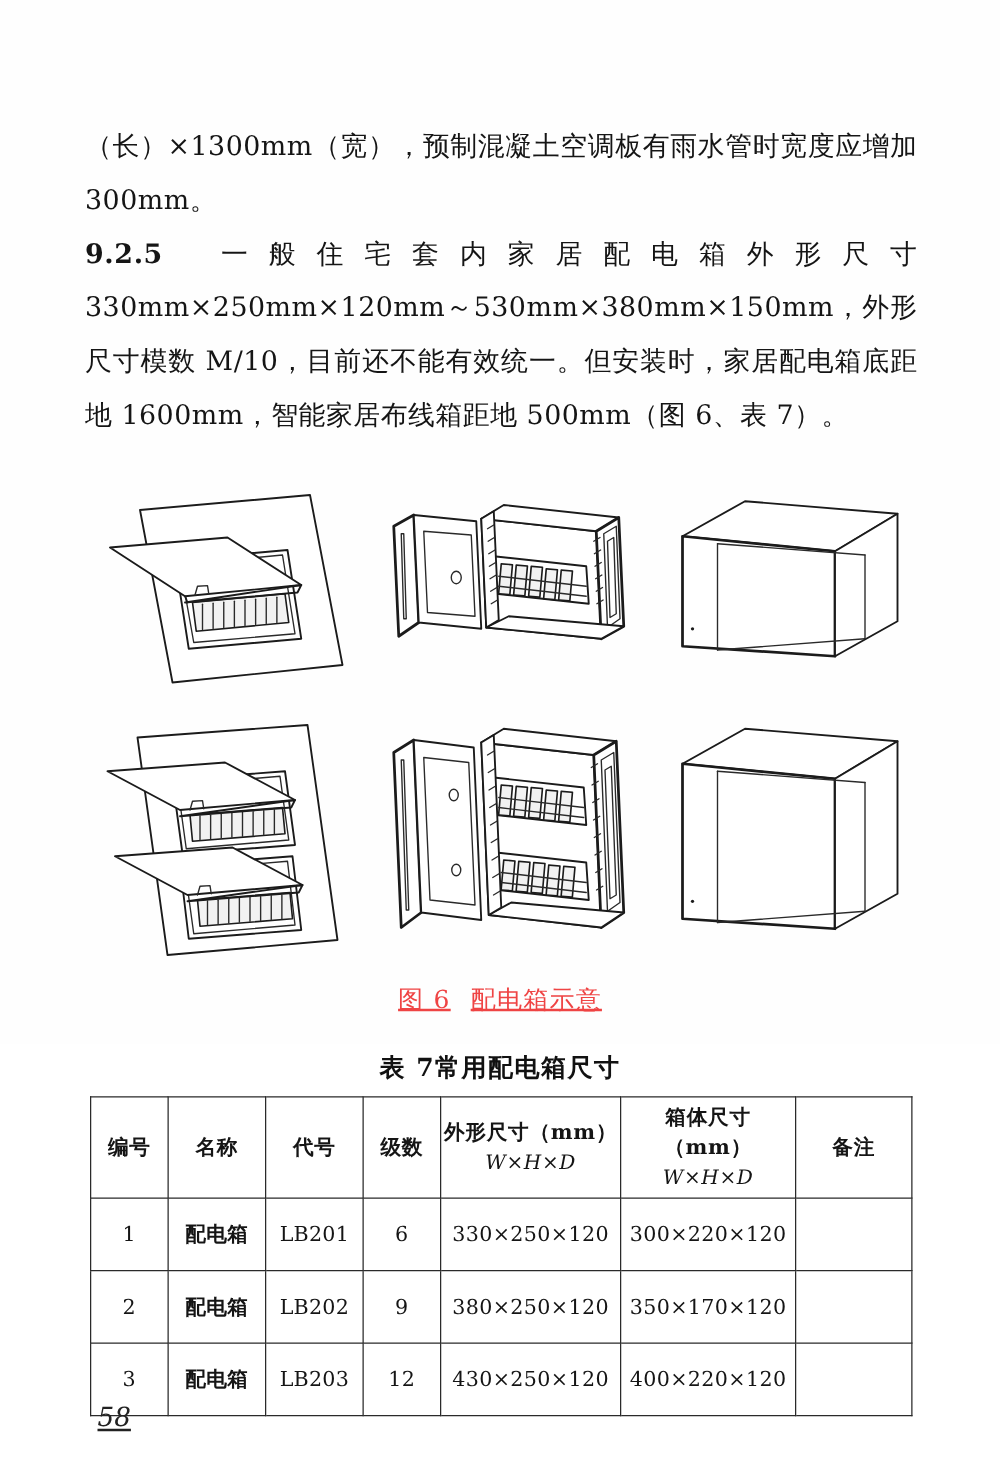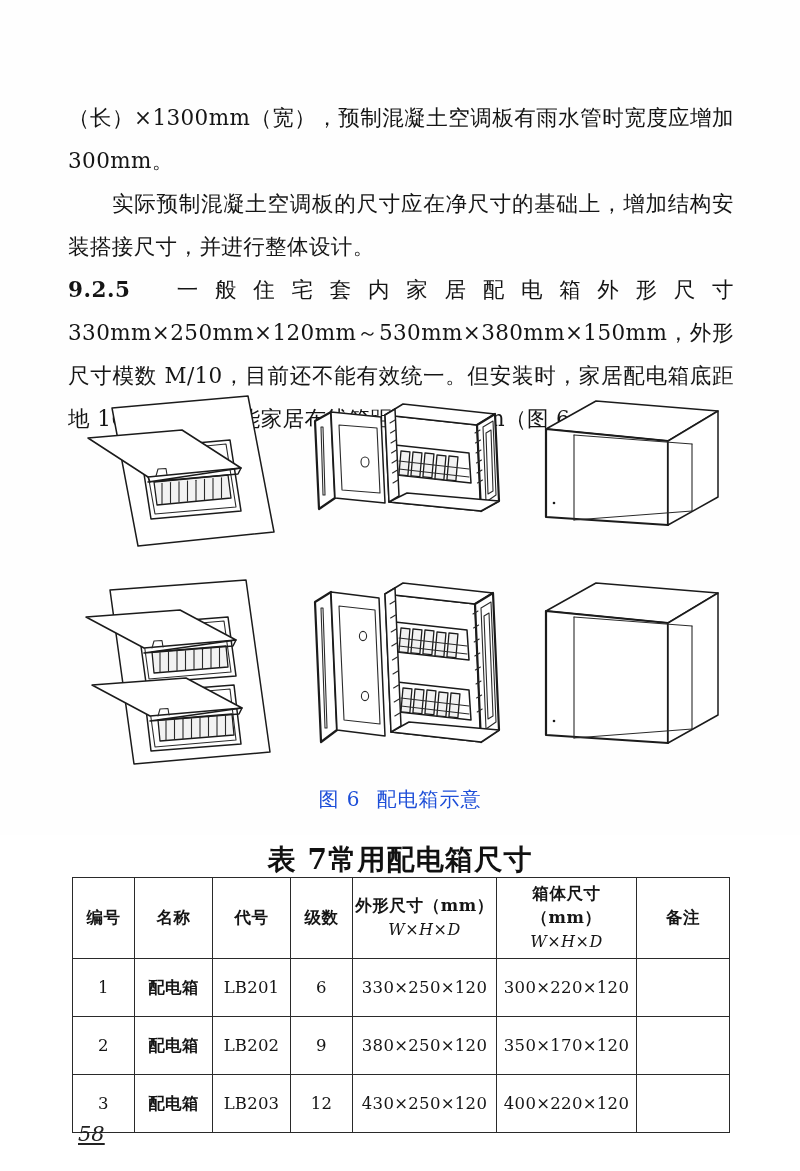--- a/index.html
+++ b/index.html
@@ -78,32 +78,33 @@
   .fig-cell svg { display: block; overflow: visible; }
 
   .fig-caption {
     position: absolute;
     left: 0;
     top: 786px;
     width: 800px;
     text-align: center;
     font-size: 20px;
     letter-spacing: 1px;
-    color: #1d4ed8;
+    color: #ef4444;
+    text-decoration: underline;
   }
   .fig-caption .capnum { margin-right: 16px; }
 
   
   .table-title {
     position: absolute;
     left: 0;
     top: 841px;
     width: 800px;
     text-align: center;
-    font-size: 28px;
+    font-size: 20px;
     font-weight: bold;
     letter-spacing: 1.2px;
     color: #111;
   }
 
   .data-table {
     position: absolute;
     left: 72px;
     top: 877px;
     width: 657px;
@@ -185,21 +186,20 @@
 </style>
 </head>
 <body>
 
 <div class="page">
 
   <div class="body-text">
 
     <p class="para">（长）×1300mm（宽），预制混凝土空调板有雨水管时宽度应增加 300mm。</p>
 
-    <p class="para indent">实际预制混凝土空调板的尺寸应在净尺寸的基础上，增加结构安装搭接尺寸，并进行整体设计。</p>
 
     <p class="para"><span class="clause-num">9.2.5</span><span>一般住宅套内家居配电箱外形尺寸 330mm×250mm×120mm～530mm×380mm×150mm，外形尺寸模数 M/10，目前还不能有效统一。但安装时，家居配电箱底距地 1600mm，智能家居布线箱距地 500mm（图 6、表 7）。</span></p>
 
   </div>
 
   <div class="figure-block">
     <div class="fig-grid">
 
       <div class="fig-cell">
         <svg width="215" height="175" viewBox="0 0 215 175">

